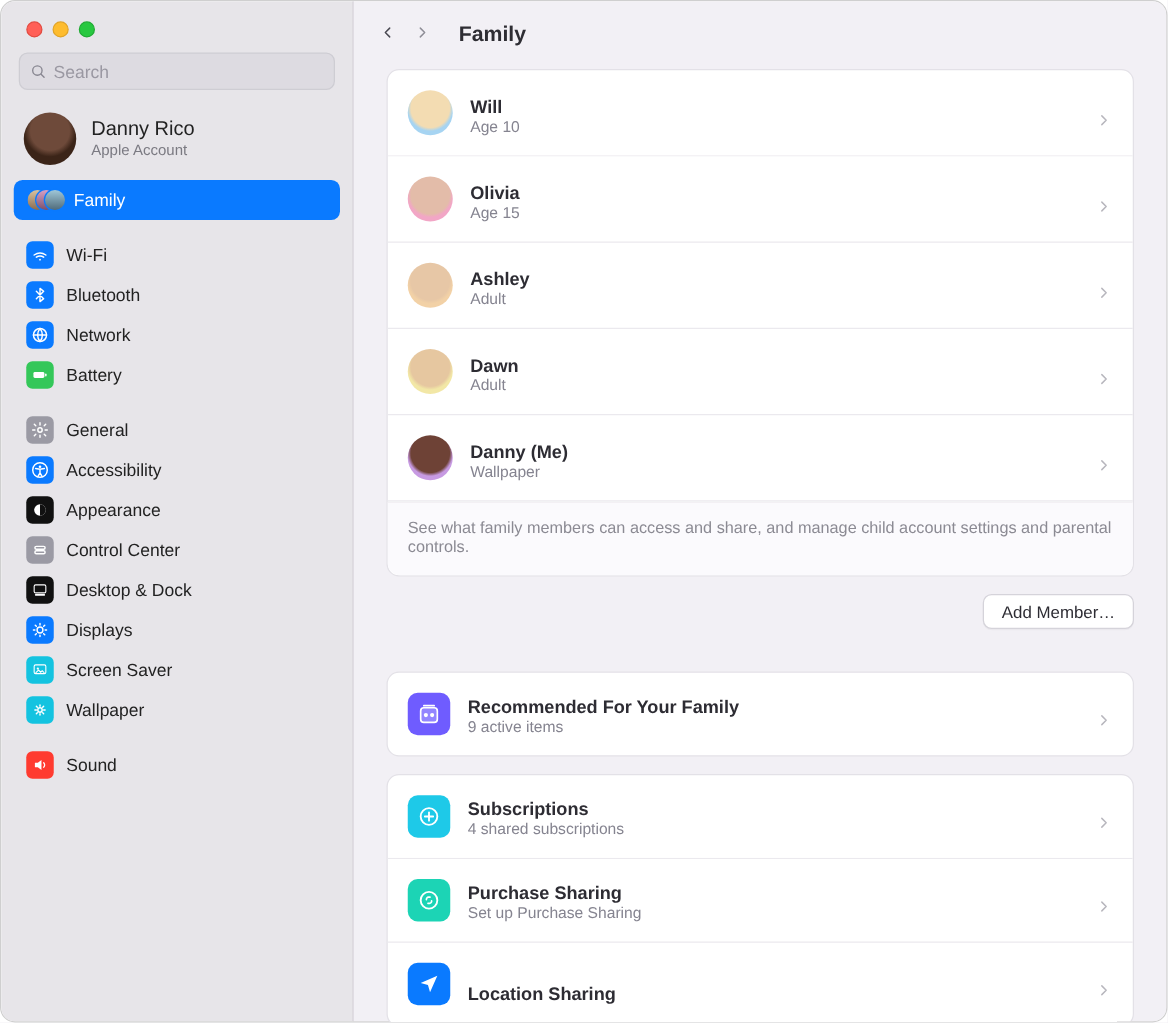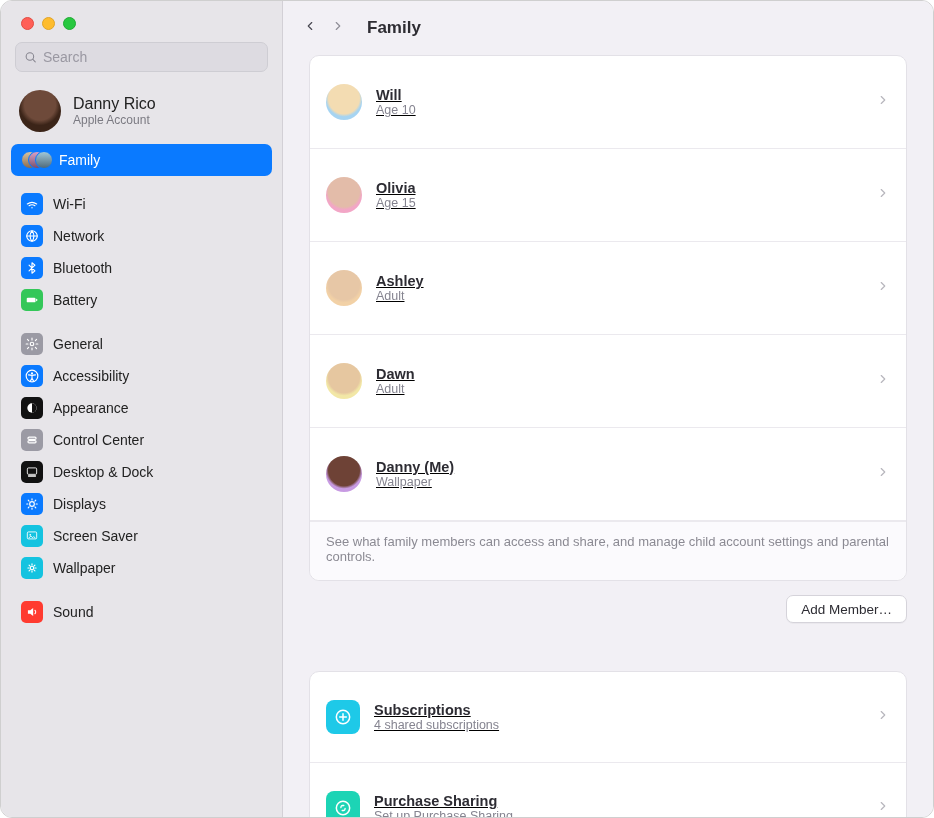--- a/index.html
+++ b/index.html
@@ -112,25 +112,24 @@
   .nav-arrow { color: #8f8e97; }
   .nav-arrow.active { color: #4a4952; }
   .title { font-size: 17px; font-weight: 700; color: #2e2d33; margin-left: 8px; }
 
   .scroll { flex: 1; overflow-y: auto; padding: 0 26px 26px 26px; }
 
   .card {
     background: #fff; border: 1px solid #e3e1e7; border-radius: 10px;
   }
   .row {
-    display: flex; align-items: center; gap: 14px;
-    padding: 28px 16px;
+    display: flex; align-items: flex-end; gap: 14px;
+    padding: 16px 16px;
     border-bottom: 1px solid #ebe9ee;
     cursor: default;
-    text-decoration: underline;
   }
   .row:first-child { border-top-left-radius: 10px; border-top-right-radius: 10px; }
   .row:last-child  { border-bottom-left-radius: 10px; border-bottom-right-radius: 10px; border-bottom: none; }
   .row .chev { margin-left: auto; color: #b7b6bd; }
 
   .avatar-md {
     width: 36px; height: 36px; border-radius: 50%; flex: 0 0 auto;
     background: #ddd;
   }
   .row .txt .h { font-size: 14.5px; font-weight: 600; color: #2d2c33; }
@@ -225,35 +224,35 @@
           <span class="side-icon ic-wifi">
             <svg viewBox="0 0 24 24" class="glyph">
               <path d="M4 12a14 14 0 0 1 16 0"></path>
               <path d="M7 15a9 9 0 0 1 10 0"></path>
               <circle cx="12" cy="18.5" r="1.2" class="glyph-fill"></circle>
             </svg>
           </span>
           <span>Wi-Fi</span>
         </div>
         <div class="item">
+          <span class="side-icon ic-bt">
+            <svg viewBox="0 0 24 24" class="glyph">
+              <path d="M7 7l10 10-5 4V3l5 4L7 17"></path>
+            </svg>
+          </span>
+          <span>Bluetooth</span>
+        </div>
+        <div class="item">
           <span class="side-icon ic-net">
             <svg viewBox="0 0 24 24" class="glyph">
               <circle cx="12" cy="12" r="9"></circle>
               <path d="M3 12h18M12 3a14 14 0 010 18M12 3a14 14 0 000 18"></path>
             </svg>
           </span>
           <span>Network</span>
-        </div>
-        <div class="item">
-          <span class="side-icon ic-bt">
-            <svg viewBox="0 0 24 24" class="glyph">
-              <path d="M7 7l10 10-5 4V3l5 4L7 17"></path>
-            </svg>
-          </span>
-          <span>Bluetooth</span>
         </div>
         <div class="item">
           <span class="side-icon ic-bat">
             <svg viewBox="0 0 24 24">
               <rect x="3" y="8" width="15" height="8" rx="2" fill="#fff"></rect>
               <rect x="19" y="10" width="2" height="4" rx="1" fill="#fff"></rect>
             </svg>
           </span>
           <span>Battery</span>
         </div>
@@ -416,20 +415,40 @@
                 <polyline points="9 18 15 12 9 6"></polyline>
               </svg></span>
           </div>
           <div class="footer-note">See what family members can access and share, and manage child account settings and parental controls.</div>
         </div>
 
       <div class="btn-row">
         <div class="btn">Add Member…</div>
       </div>
 
+      <div class="card" id="opt-0">
+          <div class="row">
+            <div class="opt-icon oi-rec">
+              <svg viewBox="0 0 24 24">
+                <rect x="4" y="6" width="16" height="14" rx="3" fill="#fff" opacity=".25"></rect>
+                <rect x="4" y="6" width="16" height="14" rx="3" fill="none" stroke="#fff" stroke-width="1.6"></rect>
+                <circle cx="9" cy="13" r="2" fill="#fff"></circle>
+                <circle cx="15" cy="13" r="2" fill="#fff"></circle>
+                <path d="M7 4h10" stroke="#fff" stroke-width="1.6" stroke-linecap="round"></path>
+              </svg>
+            </div>
+            <div class="txt">
+              <div class="h">Recommended For Your Family</div>
+              <div class="s">9 active items</div>
+            </div>
+            <span class="chev"><svg class="glyph" viewBox="0 0 24 24">
+                <polyline points="9 18 15 12 9 6"></polyline>
+              </svg></span>
+          </div>
+        </div>
       <div class="spacer-sm"></div>
       <div class="card" id="opt-rest">
           <div class="row">
             <div class="opt-icon oi-subs">
               <svg viewBox="0 0 24 24">
                 <circle cx="12" cy="12" r="8" fill="none" stroke="#fff" stroke-width="1.8"></circle>
                 <path d="M12 8v8M8 12h8" stroke="#fff" stroke-width="1.8" stroke-linecap="round"></path>
               </svg>
             </div>
             <div class="txt">

